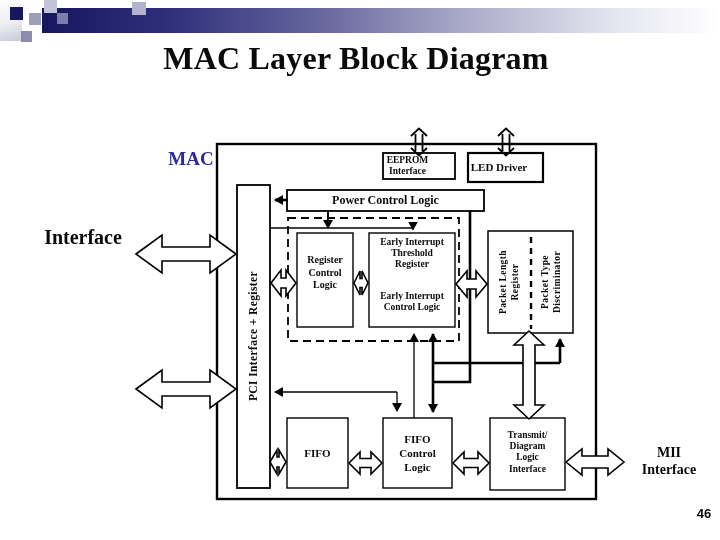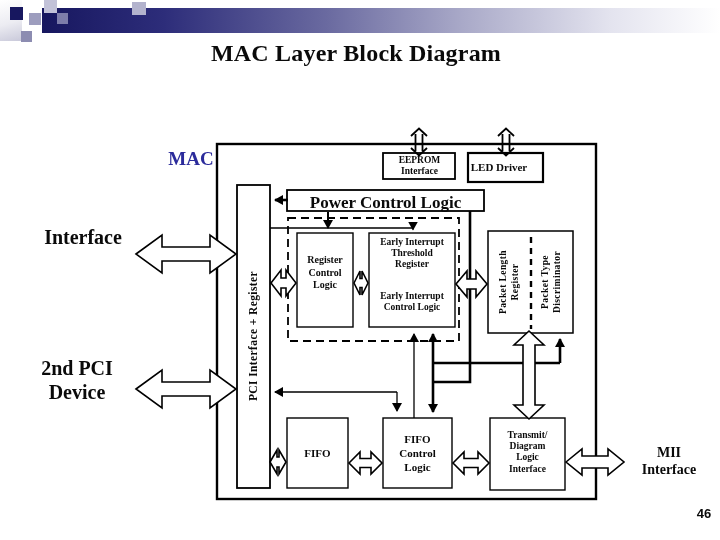--- a/index.html
+++ b/index.html
@@ -6,21 +6,21 @@
   #slide{position:relative;width:720px;height:540px;background:#ffffff;overflow:hidden;
          font-family:"Liberation Serif","DejaVu Serif",serif;color:#0a0a0a;}
   
   .hbar{position:absolute;left:42px;top:8px;width:678px;height:25px;
         background:linear-gradient(to right,#17175f 0%,#2d2d7a 18%,#6a6aa0 42%,#a9a9c8 62%,#e4e4ef 84%,#ffffff 100%);}
   .vstrip{position:absolute;left:0;top:0;width:22px;height:41px;
           background:linear-gradient(165deg,#ffffff 0%,#ececf2 55%,#c9c9da 100%);}
   .sq{position:absolute;}
   
   .title{position:absolute;left:0;top:40px;width:712px;text-align:center;
-         font-size:24px;font-weight:bold;letter-spacing:.2px;}
+         font-size:32px;font-weight:bold;letter-spacing:.2px;}
   
   .t{position:absolute;text-align:center;font-weight:bold;line-height:1.18;}
   .t span{display:block;}
   .vtext{position:absolute;text-align:center;font-weight:bold;
          transform:translate(-50%,-50%) rotate(-90deg);letter-spacing:.4px;}
   .vtext span{display:block;}
   .mac{color:#2b2b9b;}
   svg{position:absolute;left:0;top:0;}
   .pagenum{font-family:"Liberation Sans","DejaVu Sans",sans-serif;margin-left:43px;}
 </style>
@@ -91,38 +91,34 @@
       <path d="M502.5,134 V151 M509.5,134 V151 M498,136 L506,128.5 L514,136 M498,148 L506,155.5 L514,148"></path>
     </g>
   </svg>
 
   <div class="t mac" style="left:164px;top:148px;width:54px;font-size:19px;">MAC</div>
 
   <div class="t" style="left:18px;top:226px;width:130px;font-size:20px;">
     <span>Interface</span>
   </div>
 
-  <div class="t" style="left:10px;top:357px;width:134px;font-size:20px;">
-    <span>2nd PCI</span>
-    <span>Device</span>
-  </div>
 
   <div class="t" style="left:628px;top:445px;width:82px;font-size:14px;">
     <span>MII</span>
     <span>Interface</span>
   </div>
 
-  <div class="t" style="left:383px;top:155px;width:49px;font-size:9.5px;padding-left:12px;">
+  <div class="t" style="left:383px;top:155px;width:49px;font-size:9.5px;">
     <span>EEPROM</span>
     <span>Interface</span>
   </div>
 
   <div class="t" style="left:468px;top:161px;width:62px;font-size:11px;">LED Driver</div>
 
-  <div class="t" style="left:287px;top:193px;width:197px;font-size:17px;">Power Control Logic</div>
+  <div class="t" style="left:287px;top:193px;width:197px;font-size:12px;">Power Control Logic</div>
 
   <div class="vtext" style="left:253px;top:336px;width:295px;font-size:11.5px;">PCI  Interface + Register</div>
 
   <div class="t" style="left:297px;top:254px;width:56px;font-size:10px;line-height:1.25;">
     <span>Register</span>
     <span>Control</span>
     <span>Logic</span>
   </div>
 
   <div class="t" style="left:369px;top:237px;width:86px;font-size:9.5px;">

